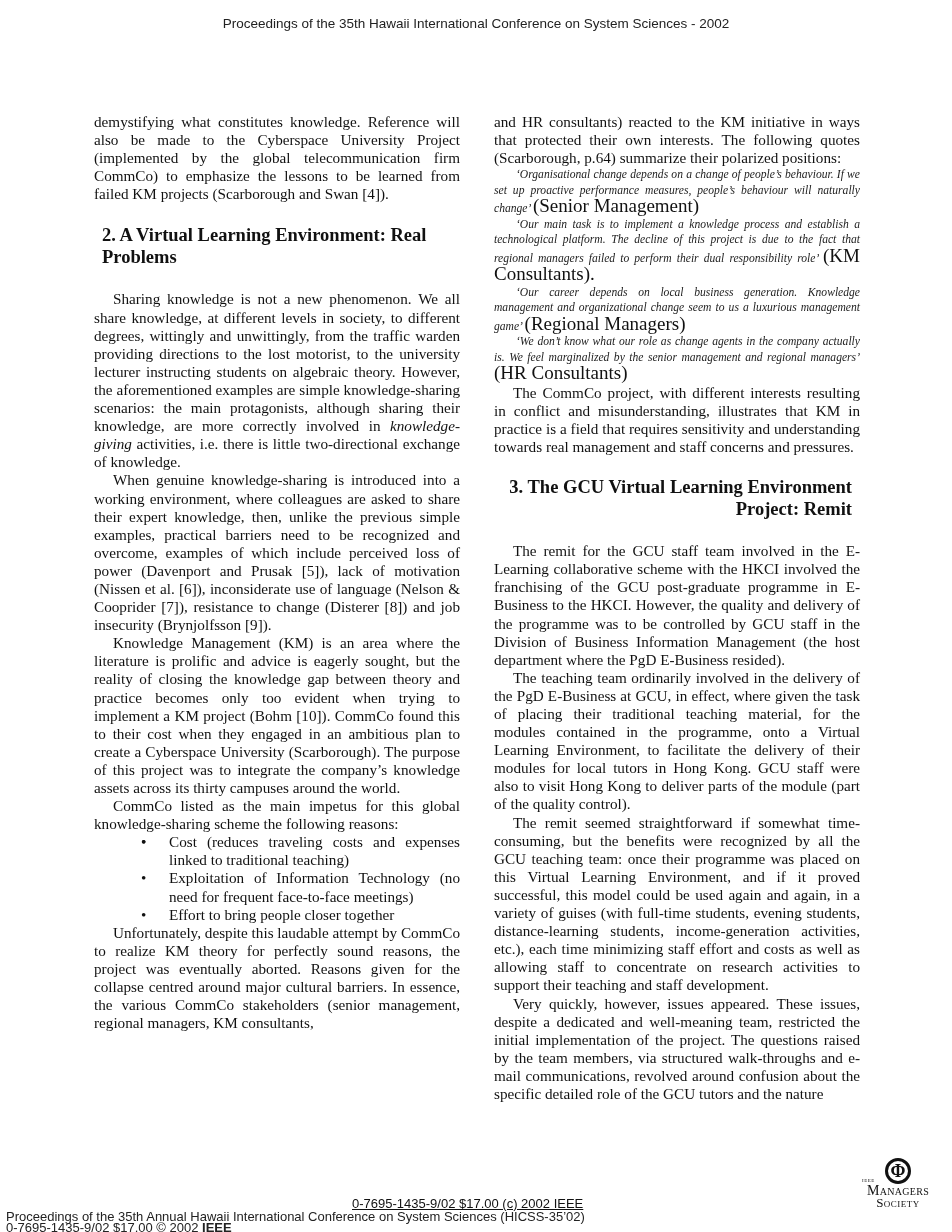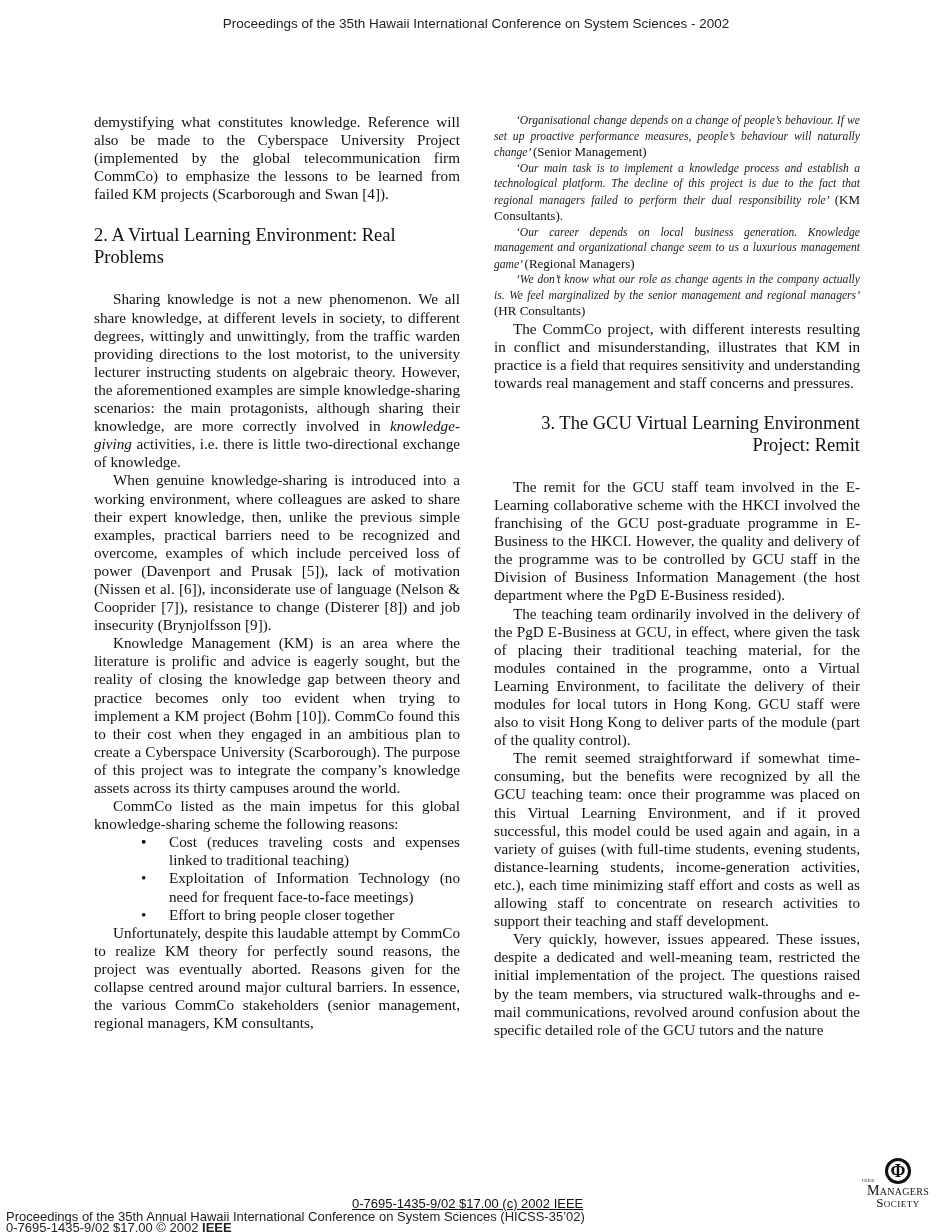--- a/index.html
+++ b/index.html
@@ -11,28 +11,28 @@
   .col {
     position: absolute; top: 113px; width: 366px;
     font-family: "Liberation Serif", serif; font-size: 15.2px; line-height: 18.1px;
     text-align: justify;
   }
   .col-left { left: 94px; }
   .col-right { left: 494px; }
   p { margin: 0; }
   .indent { text-indent: 19px; }
   h2 {
-    font-family: "Liberation Serif", serif; font-weight: normal; font-size: 18.5px;
-    line-height: 22px; margin: 0; text-align: left;
+    font-family: "Liberation Serif", serif; font-weight: bold; font-size: 18.5px;
+    line-height: 22px; margin: 8px; text-align: left;
   }
   .quote {
     font-size: 11.6px; line-height: 15.5px; font-style: italic; text-indent: 22px;
     text-align: justify; color: #222;
   }
-  .quote .src { font-style: normal; font-size: 13px; color: #111; }
+  .quote .src { font-style: normal; font-size: 19px; color: #111; }
   ul.bullets { list-style: none; margin: 0; padding: 0; }
   ul.bullets li { position: relative; padding-left: 75px; }
   ul.bullets li .bullet { position: absolute; left: 47px; top: 0; }
   .footer-center {
     position: absolute; top: 1196px; left: 352px;
     font-family: "Liberation Sans", sans-serif; font-size: 13px; color: #111; text-decoration: underline;
   }
   .footer-line1, .footer-line2 {
     position: absolute; left: 6px;
     font-family: "Liberation Sans", sans-serif; font-size: 13px; color: #222;
@@ -67,20 +67,21 @@
   <ul class="bullets">
     <li><span class="bullet">•</span></li>
     <li><span class="bullet">•</span><span>Cost (reduces traveling costs and expenses linked to traditional teaching)</span></li>
     <li><span class="bullet">•</span><span>Exploitation of Information Technology (no need for frequent face-to-face meetings)</span></li>
     <li><span class="bullet">•</span><span>Effort to bring people closer together</span></li>
   </ul>
   <p class="indent">Unfortunately, despite this laudable attempt by CommCo to realize KM theory for perfectly sound reasons, the project was eventually aborted. Reasons given for the collapse centred around major cultural barriers. In essence, the various CommCo stakeholders (senior management, regional managers, KM consultants,</p>
 </div>
 
 <div class="col col-right">
+  <p>and HR consultants) reacted to the KM initiative in ways that protected their own interests. The following quotes (Scarborough, p.64) summarize their polarized positions:</p>
   <p class="quote"><span>‘Organisational change depends on a change of people’s behaviour. If we set up proactive performance measures, people’s behaviour will naturally change’ </span><span class="src">(Senior Management)</span></p>
   <p class="quote"><span>‘Our main task is to implement a knowledge process and establish a technological platform. The decline of this project is due to the fact that regional managers failed to perform their dual responsibility role’ </span><span class="src">(KM Consultants).</span></p>
   <p class="quote"><span>‘Our career depends on local business generation. Knowledge management and organizational change seem to us a luxurious management game’ </span><span class="src">(Regional Managers)</span></p>
   <p class="quote"><span>‘We don’t know what our role as change agents in the company actually is. We feel marginalized by the senior management and regional managers’ </span><span class="src">(HR Consultants)</span></p>
   <p class="indent">The CommCo project, with different interests resulting in conflict and misunderstanding, illustrates that KM in practice is a field that requires sensitivity and understanding towards real management and staff concerns and pressures.</p>
   <h2 style="margin-top:20px; margin-bottom:22px;text-align:right;">3. The GCU Virtual Learning Environment Project: Remit</h2>
   <p class="indent">The remit for the GCU staff team involved in the E-Learning collaborative scheme with the HKCI involved the franchising of the GCU post-graduate programme in E-Business to the HKCI. However, the quality and delivery of the programme was to be controlled by GCU staff in the Division of Business Information Management (the host department where the PgD E-Business resided).</p>
   <p class="indent">The teaching team ordinarily involved in the delivery of the PgD E-Business at GCU, in effect, where given the task of placing their traditional teaching material, for the modules contained in the programme, onto a Virtual Learning Environment, to facilitate the delivery of their modules for local tutors in Hong Kong. GCU staff were also to visit Hong Kong to deliver parts of the module (part of the quality control).</p>
   <p class="indent">The remit seemed straightforward if somewhat time-consuming, but the benefits were recognized by all the GCU teaching team: once their programme was placed on this Virtual Learning Environment, and if it proved successful, this model could be used again and again, in a variety of guises (with full-time students, evening students, distance-learning students, income-generation activities, etc.), each time minimizing staff effort and costs as well as allowing staff to concentrate on research activities to support their teaching and staff development.</p>
   <p class="indent">Very quickly, however, issues appeared. These issues, despite a dedicated and well-meaning team, restricted the initial implementation of the project. The questions raised by the team members, via structured walk-throughs and e-mail communications, revolved around confusion about the specific detailed role of the GCU tutors and the nature</p>

